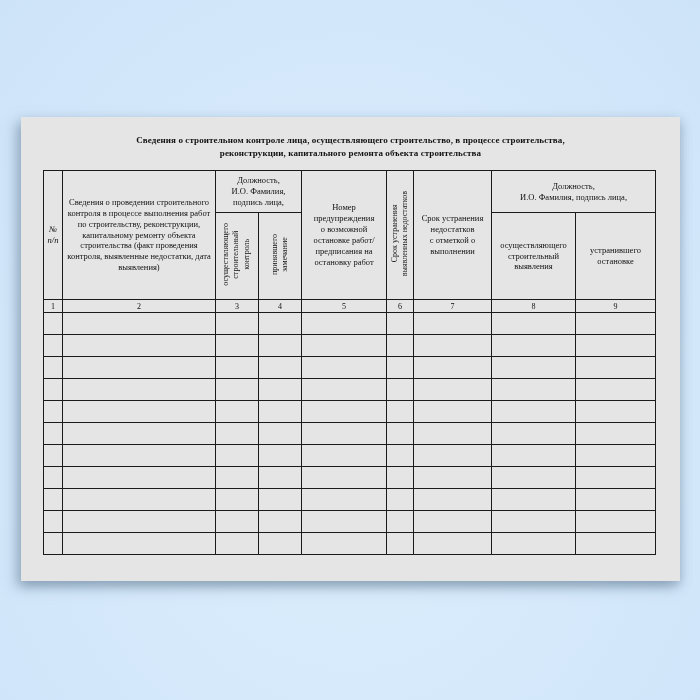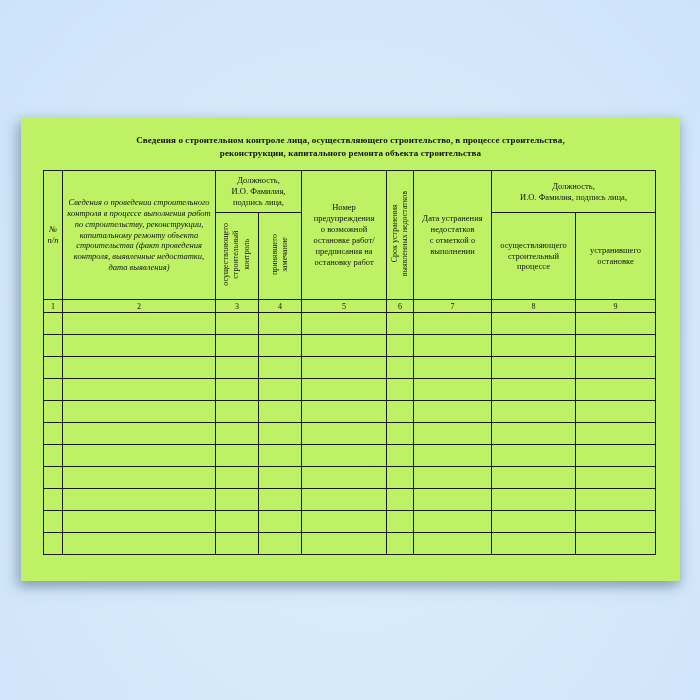--- a/index.html
+++ b/index.html
@@ -4,21 +4,21 @@
 <style>
   html, body { margin: 0; padding: 0; }
   body {
     width: 700px; height: 700px; position: relative; overflow: hidden;
     background: radial-gradient(ellipse at 50% 60%, #ddeefc 0%, #d5e9fb 55%, #cde3f8 100%);
     font-family: "Liberation Serif", "DejaVu Serif", serif;
     color: #111;
   }
   .page {
     position: absolute; left: 21px; top: 117px; width: 659px; height: 464px;
-    background: #bef264;
+    background: #e5e5e5;
     box-shadow: -5px 6px 12px rgba(100,125,150,0.50), 2px 4px 9px rgba(100,125,150,0.35);
   }
   .title {
     position: absolute; left: 30px; right: 30px; top: 17px;
     text-align: center; font-weight: bold; font-size: 9px; line-height: 13px;
     white-space: pre-line; letter-spacing: 0.1px;
   }
   table.sheet {
     position: absolute; left: 22px; top: 53px; width: 613px;
     border-collapse: collapse; table-layout: fixed;
@@ -27,21 +27,21 @@
   table.sheet td {
     border: 1px solid #1b1b1b;
     text-align: center; vertical-align: middle;
     font-size: 8.5px; line-height: 1.28;
     padding: 0 3px; white-space: pre-line; overflow: hidden;
   }
   tr.hdrA { height: 42px; }
   tr.hdrB { height: 87px; }
   tr.nums { height: 13px; }
   tr.data { height: 22px; }
-  td.col2h { padding: 0 7px; font-style: italic; }
+  td.col2h { padding: 0 7px; }
   td.numcol { font-style: italic; }
   .vtext {
     writing-mode: vertical-rl; transform: rotate(180deg);
     display: inline-block; font-size: 8px; line-height: 1.3; white-space: pre-line;
   }
   tr.nums td { font-size: 8px; line-height: 11px; padding: 0; }
 </style>
 </head>
 <body>
 
@@ -70,36 +70,36 @@
 И.О. Фамилия,
 подпись лица,</td>
         <td rowspan="2">Номер
 предупреждения
 о возможной
 остановке работ/
 предписания на
 остановку работ</td>
         <td rowspan="2"><span class="vtext">Срок устранения
 выявленных недостатков</span></td>
-        <td rowspan="2">Дата устранения
+        <td rowspan="2">Срок устранения
 недостатков
 с отметкой о
 выполнении</td>
         <td colspan="2">Должность,
 И.О. Фамилия, подпись лица,</td>
       </tr>
       <tr class="hdrB">
         <td><span class="vtext">осуществляющего
 строительный
 контроль</span></td>
         <td><span class="vtext">принявшего
 замечание</span></td>
         <td>осуществляющего
 строительный
-процессе</td>
+выявления</td>
         <td>устранившего
 остановке</td>
       </tr>
       <tr class="nums">
         <td>1</td>
         <td>2</td>
         <td>3</td>
         <td>4</td>
         <td>5</td>
         <td>6</td>

